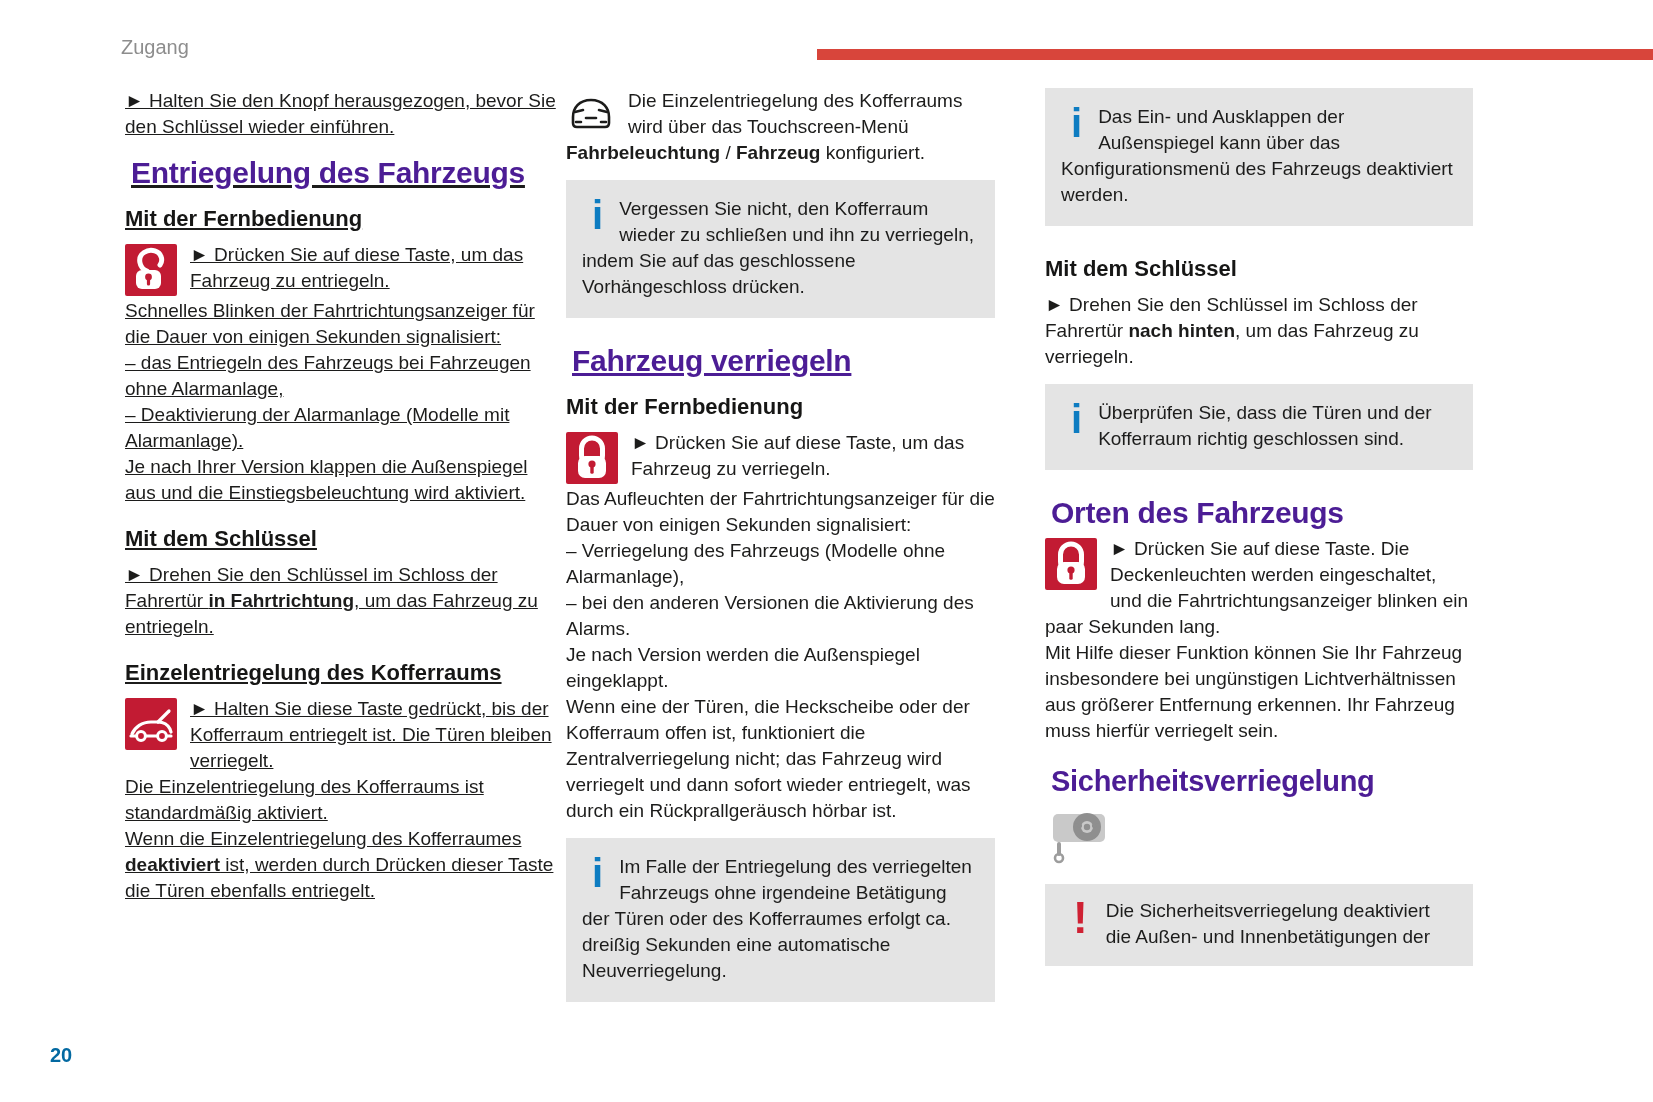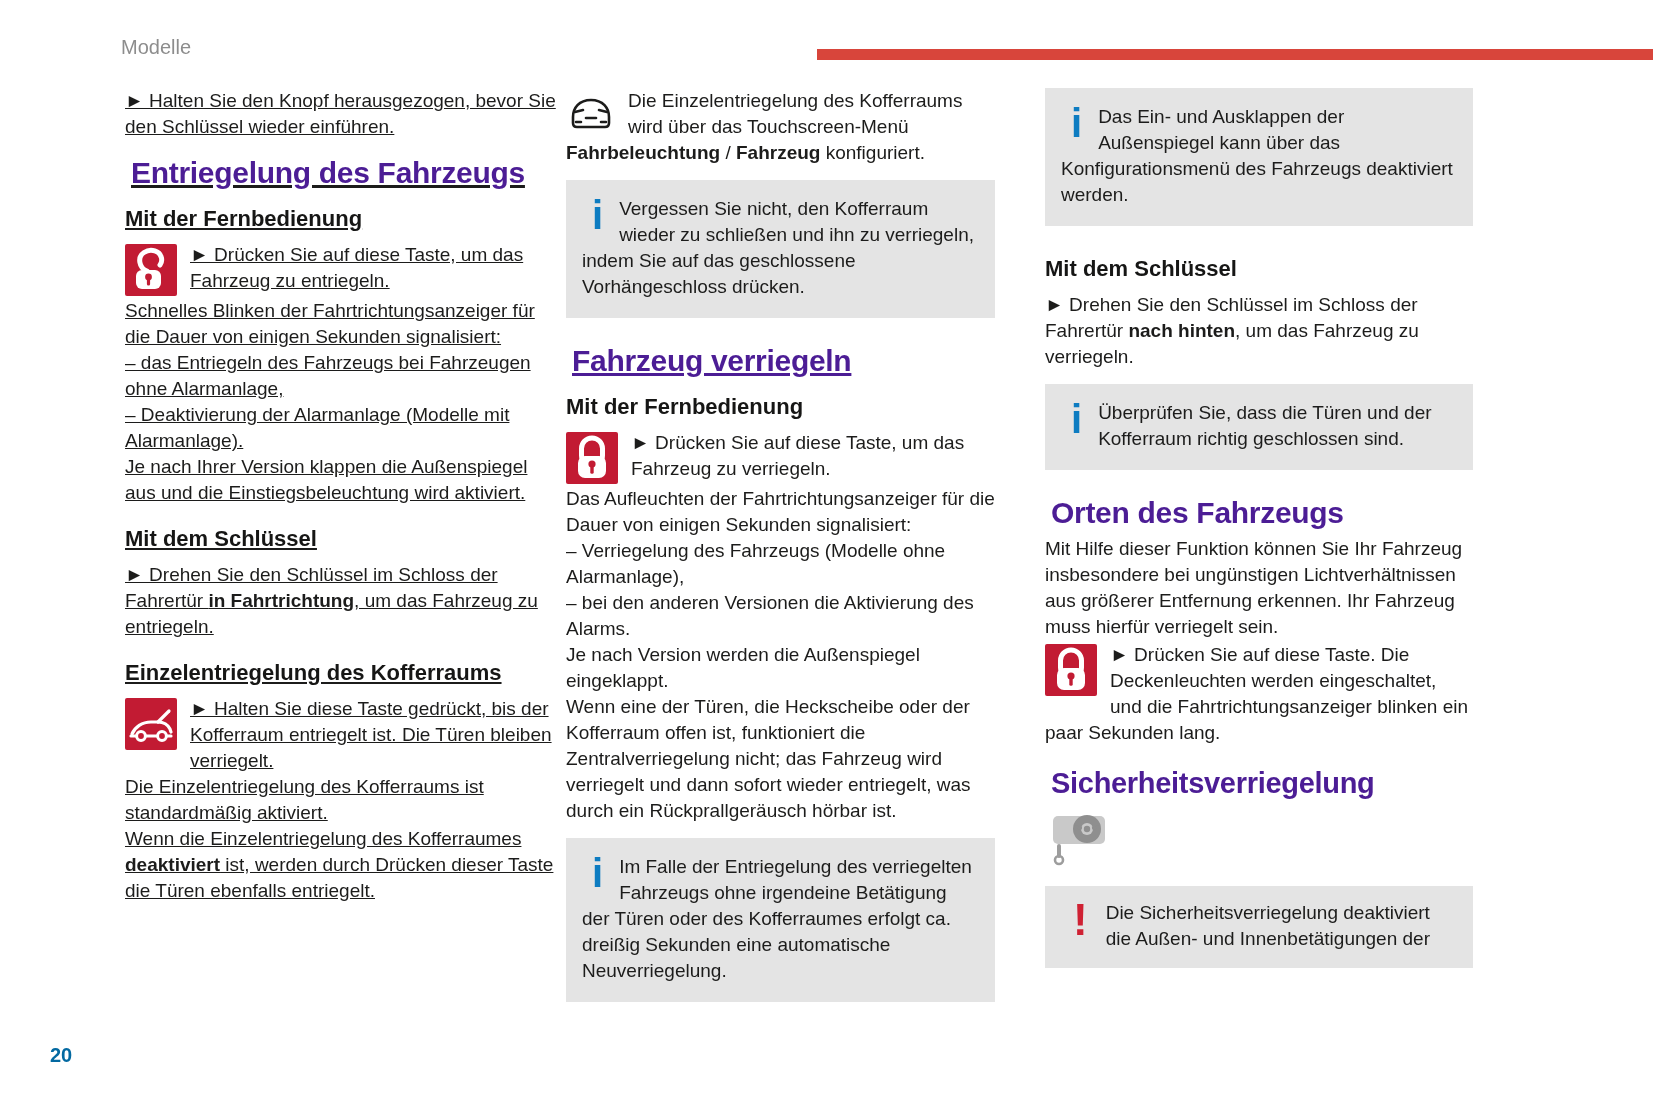--- a/index.html
+++ b/index.html
@@ -37,21 +37,21 @@
     float:left;font-weight:bold;font-size:44px;line-height:36px;margin:2px 18px 4px 12px;color:#cf2133;
   }
 
   .steer{margin:8px 0 2px 2px;height:62px;clear:left;}
 </style>
 </head>
 <body>
 
 <div class="page">
 
-  <div class="running-head">Modelle</div>
+  <div class="running-head">Zugang</div>
   <div class="accent-bar"></div>
 
   <div class="col col1">
     <p>► Halten Sie den Knopf herausgezogen, bevor Sie den Schlüssel wieder einführen.</p>
     <h1>Entriegelung des Fahrzeugs</h1>
     <h2 style="margin-top:6px;">Mit der Fernbedienung</h2>
     <p>
       <span class="tile">
         <svg viewBox="0 0 52 52">
           <path d="M22 27 C14 24 12 13 19 8.5 C26 4 35 7 36.5 14 C37 16.5 36.5 19 35 21" fill="none" stroke="#fff" stroke-width="5" stroke-linecap="round"></path>
@@ -130,32 +130,32 @@
       <span class="glyph">i</span>
       <span>Das Ein- und Ausklappen der Außenspiegel kann über das Konfigurationsmenü des Fahrzeugs deaktiviert werden.</span>
     </div>
     <h2 style="margin-top:30px;">Mit dem Schlüssel</h2>
     <p><span>► Drehen Sie den Schlüssel im Schloss der Fahrertür </span><span class="b">nach hinten</span><span>, um das Fahrzeug zu verriegeln.</span></p>
     <div class="infobox">
       <span class="glyph">i</span>
       <span>Überprüfen Sie, dass die Türen und der Kofferraum richtig geschlossen sind.</span>
     </div>
     <h1 style="margin-top:26px;margin-bottom:6px;">Orten des Fahrzeugs</h1>
-    <p>Mit Hilfe dieser Funktion können Sie Ihr Fahrzeug insbesondere bei ungünstigen Lichtverhältnissen aus größerer Entfernung erkennen. Ihr Fahrzeug muss hierfür verriegelt sein.</p>
     <p style="margin-top:2px;">
       <span class="tile">
         <svg viewBox="0 0 52 52">
           <rect x="15.5" y="6" width="21" height="28" rx="10.5" fill="none" stroke="#fff" stroke-width="5"></rect>
           <rect x="12" y="24" width="28" height="22" rx="7" fill="#fff"></rect>
           <circle cx="26" cy="32" r="3.6" fill="#c21b33"></circle>
           <rect x="24.3" y="33.8" width="3.4" height="8" rx="1.6" fill="#c21b33"></rect>
         </svg>
       </span>
       <span>► Drücken Sie auf diese Taste. Die Deckenleuchten werden eingeschaltet, und die Fahrtrichtungsanzeiger blinken ein paar Sekunden lang.</span>
     </p>
+    <p>Mit Hilfe dieser Funktion können Sie Ihr Fahrzeug insbesondere bei ungünstigen Lichtverhältnissen aus größerer Entfernung erkennen. Ihr Fahrzeug muss hierfür verriegelt sein.</p>
     <h1 style="font-size:29px;margin-top:20px;margin-bottom:4px;">Sicherheitsverriegelung</h1>
     <div class="steer">
       <svg viewBox="0 0 80 62" width="80" height="62">
         <rect x="6" y="8" width="52" height="28" rx="5" fill="#c9c9c9"></rect>
         <circle cx="40" cy="21" r="14" fill="#8f8f8f"></circle>
         <circle cx="40" cy="21" r="6" fill="#c9c9c9"></circle>
         <circle cx="40" cy="21" r="3.2" fill="#8f8f8f"></circle>
         <path d="M27 19 L35 20 M53 19 L45 20 M40 27 L40 34" stroke="#8f8f8f" stroke-width="3"></path>
         <rect x="10" y="36" width="4" height="14" rx="2" fill="#9d9d9d"></rect>
         <circle cx="12" cy="52" r="4" fill="none" stroke="#9d9d9d" stroke-width="2.6"></circle>

